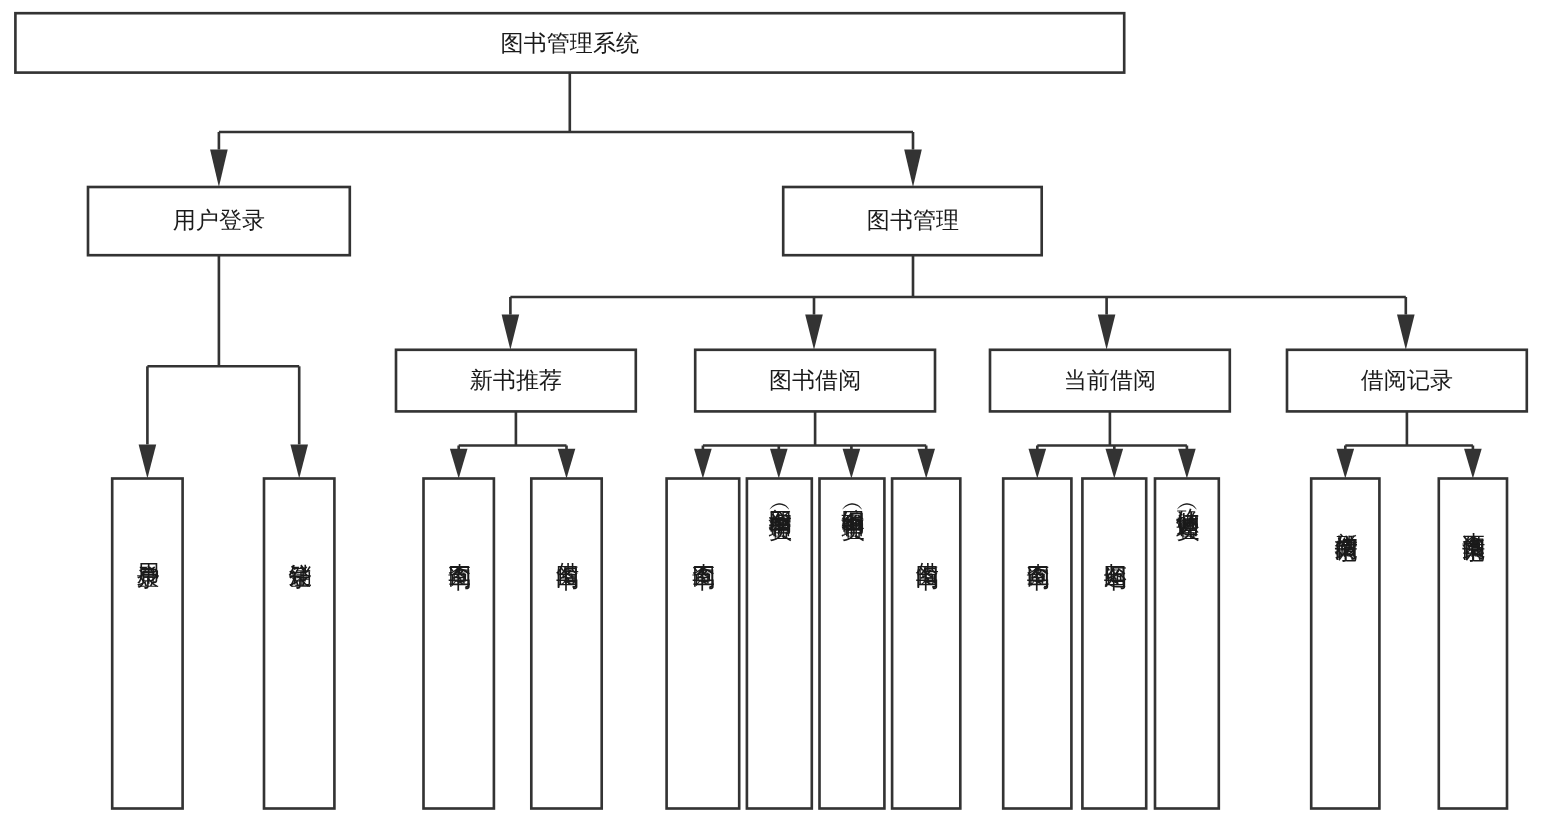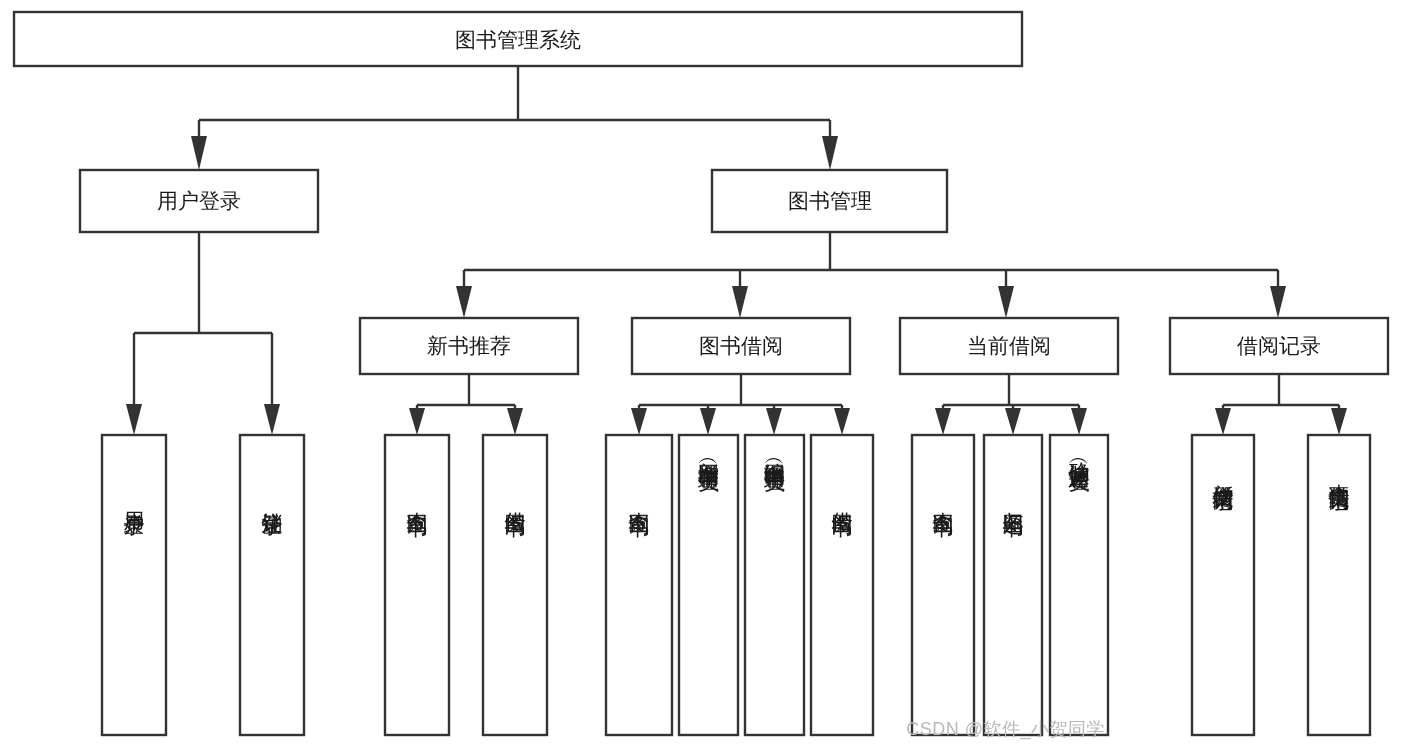--- a/index.html
+++ b/index.html
@@ -255,15 +255,14 @@
   </div>
 
   <div class="vlabel-wrap" style="left:1192px; top:435px; width:62px; height:300px; padding-top:32px;">
     <span class="vlabel">新增借阅记录</span>
   </div>
 
   <div class="vlabel-wrap" style="left:1308px; top:435px; width:62px; height:300px; padding-top:32px;">
     <span class="vlabel">查询借阅记录</span>
   </div>
 
-  <div class="watermark">CSDN @软件_小贺同学</div>
 
 </div>
 
 </body></html>

